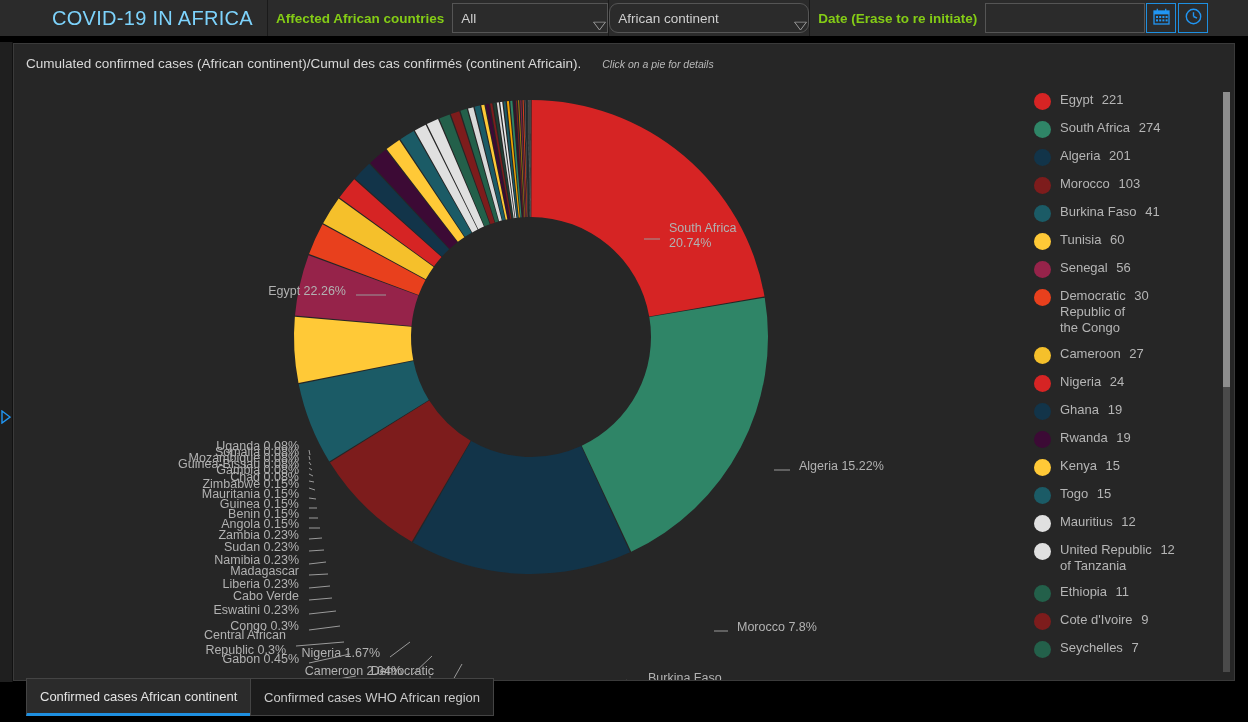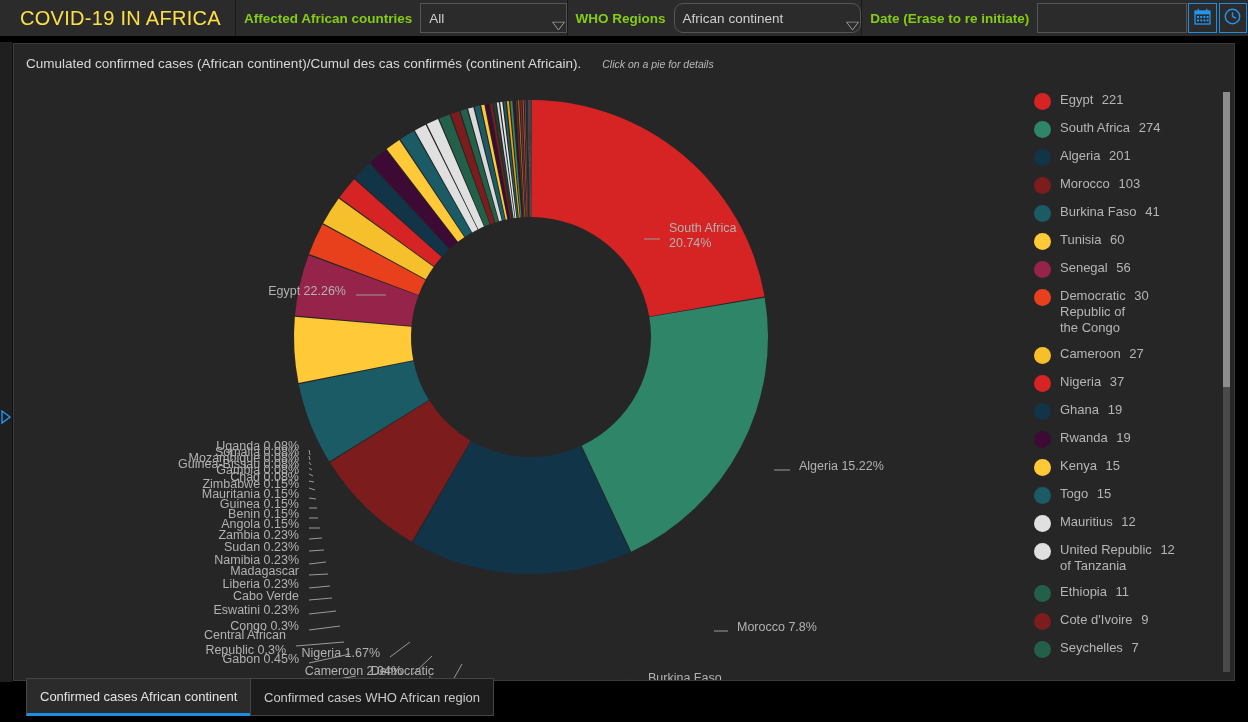--- a/index.html
+++ b/index.html
@@ -1,21 +1,21 @@
 <!DOCTYPE html>
 <html><head>
 <meta charset="utf-8">
 <style>
   html,body{margin:0;padding:0;background:#000;}
   body{width:1248px;height:722px;overflow:hidden;font-family:"Liberation Sans",sans-serif;}
   .app{position:relative;width:1248px;height:722px;background:#000;}
 
   
   .topbar{position:absolute;left:0;top:0;width:1248px;height:36px;background:#2b2b2b;display:flex;align-items:stretch;}
-  .app-title{display:flex;align-items:center;padding:0 14px 0 20px;color:#fde047;font-size:20px;letter-spacing:.3px;white-space:nowrap;}
+  .app-title{display:flex;align-items:center;padding:0 14px 0 20px;color:#7dd3fc;font-size:20px;letter-spacing:.3px;white-space:nowrap;margin-left:32px;}
   .filter-label{display:flex;align-items:center;padding:0 8px;color:#84cc16;font-size:13.5px;font-weight:bold;white-space:nowrap;}
   .combo{position:relative;display:flex;align-items:center;border:1px solid #555;background:#2b2b2b;height:30px;margin:3px 0;box-sizing:border-box;}
   .combo .val{color:#cfcfcf;font-size:13.5px;padding:0 8px;white-space:nowrap;overflow:hidden;}
   .combo .caret{position:absolute;right:8px;top:50%;transform:translateY(-50%);width:0;height:0;border-left:6px solid transparent;border-right:6px solid transparent;border-top:7px solid transparent;}
   .combo .caret svg{display:block;}
   .combo-country{width:156px;}
   .combo-who{width:200px;border-radius:9px;}
   .date-input{width:160px;height:30px;margin:3px 0;border:1px solid #555;background:#2b2b2b;box-sizing:border-box;}
   .iconbtn{width:30px;height:30px;margin:3px 1px;border:1px solid #1e8fe0;background:#2b2b2b;display:flex;align-items:center;justify-content:center;box-sizing:border-box;}
   .sep{width:1px;background:#1a1a1a;}
@@ -63,21 +63,20 @@
     <div class="filter-label">Affected African countries</div>
     <div class="combo combo-country">
       <span class="val">All</span>
       <span class="caret">
         <svg width="13" height="9" viewBox="0 0 13 9">
             <polygon points="0.5,0.5 12.5,0.5 6.5,8.5" fill="none" stroke="#9a9a9a" stroke-width="1"></polygon>
           </svg>
       </span>
     </div>
     <div class="sep"></div>
-    <div class="filter-label">WHO Regions</div>
     <div class="combo combo-who">
       <span class="val">African continent</span>
       <span class="caret">
         <svg width="13" height="9" viewBox="0 0 13 9">
             <polygon points="0.5,0.5 12.5,0.5 6.5,8.5" fill="none" stroke="#9a9a9a" stroke-width="1"></polygon>
           </svg>
       </span>
     </div>
     <div class="sep"></div>
     <div class="filter-label">Date (Erase to re initiate)</div>
@@ -278,21 +277,21 @@
         <div class="legend-item">
           <span class="swatch" style="background: rgb(232, 64, 29);"></span>
           <span class="leg-txt">Democratic <span class="num">30</span><br>Republic of<br>the Congo</span>
         </div>
         <div class="legend-item">
           <span class="swatch" style="background: rgb(245, 192, 43);"></span>
           <span class="leg-txt">Cameroon <span class="num">27</span></span>
         </div>
         <div class="legend-item">
           <span class="swatch" style="background: rgb(214, 36, 36);"></span>
-          <span class="leg-txt">Nigeria <span class="num">37</span></span>
+          <span class="leg-txt">Nigeria <span class="num">24</span></span>
         </div>
         <div class="legend-item">
           <span class="swatch" style="background: rgb(18, 52, 73);"></span>
           <span class="leg-txt">Ghana <span class="num">19</span></span>
         </div>
         <div class="legend-item">
           <span class="swatch" style="background: rgb(60, 10, 53);"></span>
           <span class="leg-txt">Rwanda <span class="num">19</span></span>
         </div>
         <div class="legend-item">

